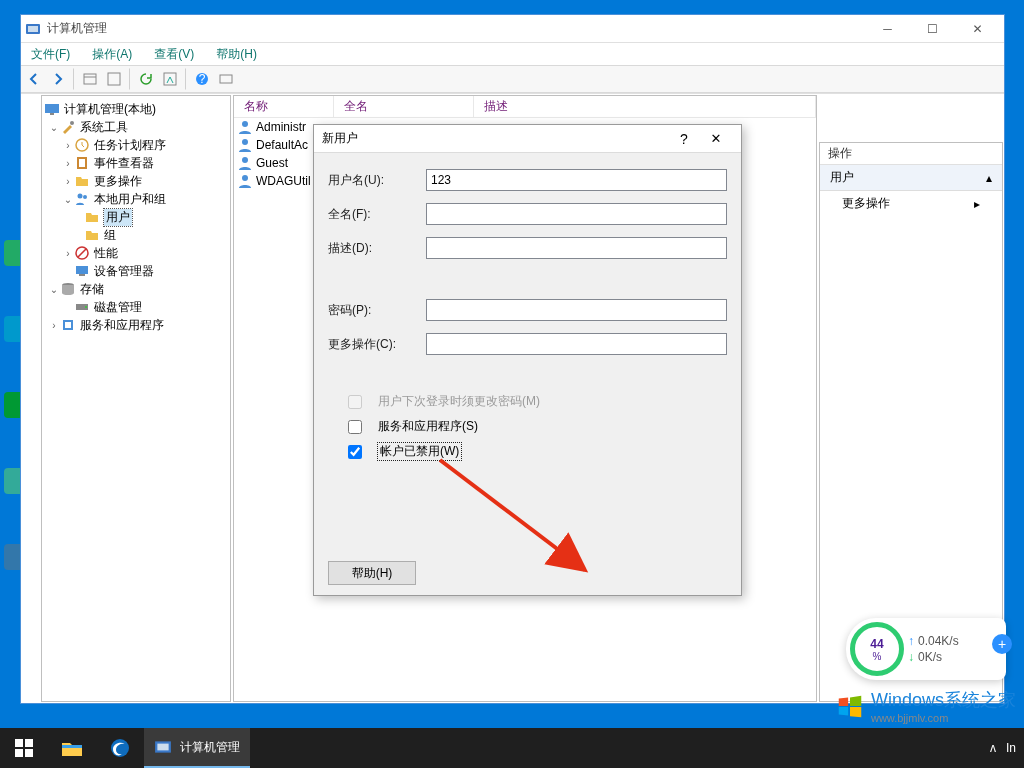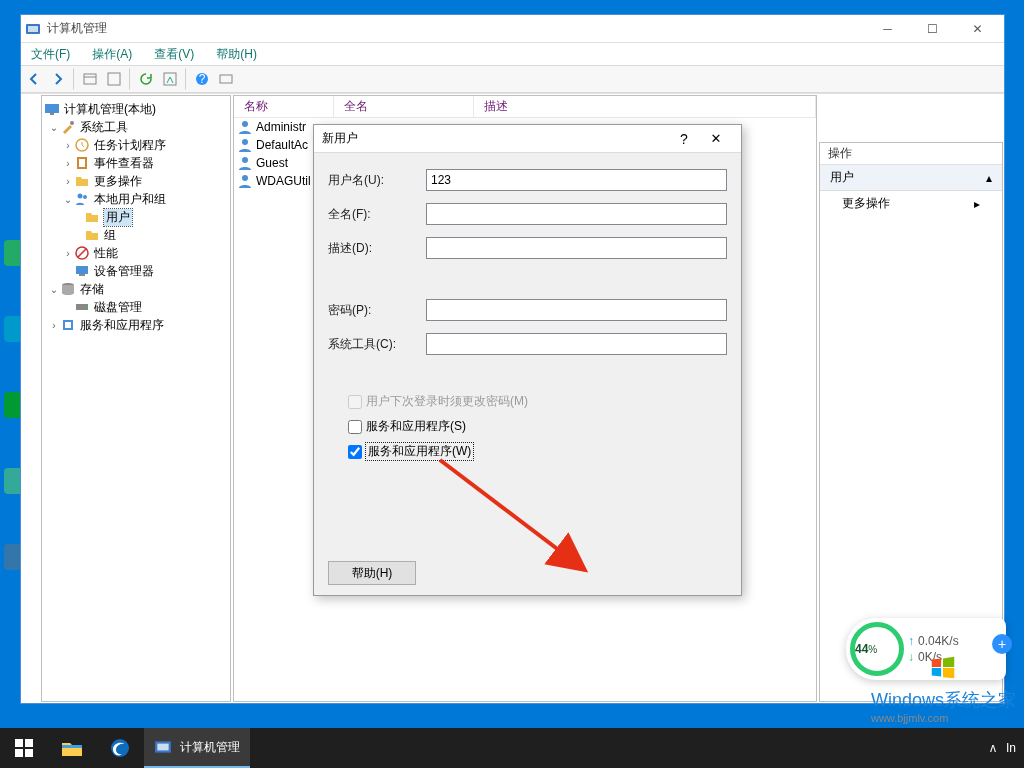--- a/index.html
+++ b/index.html
@@ -52,42 +52,42 @@
 .dialog { position: absolute; left: 297px; top: 124px; width: 429px; height: 472px; background: #f0f0f0; border: 1px solid #9a9a9a; box-shadow: 3px 3px 10px rgba(0,0,0,0.25); display: flex; flex-direction: column; margin-left: 16px; }
 .dlg-title { height: 28px; background: #fff; display: flex; align-items: center; padding: 0 8px; border-bottom: 1px solid #dcdcdc; }
 .dlg-title .t { flex: 1; }
 .dlg-title .help { width: 30px; text-align: center; font-size: 14px; }
 .dlg-title .close { width: 34px; text-align: center; font-size: 13px; }
 .dlg-body { flex: 1; padding: 16px 14px 10px 14px; }
 .form-row { display: flex; align-items: center; margin-bottom: 12px; }
 .form-row label { width: 98px; color: #222; }
 .form-row input[type=text], .form-row input[type=password] { flex: 1; height: 22px; border: 1px solid #828790; padding: 0 4px; background: #fff; }
 .spacer { height: 28px; }
-.cb-row { display: flex; align-items: center; margin: 8px 0; gap: 4px; padding-left: 20px; }
+.cb-row { display: flex; align-items: center; margin: 8px 0; gap: 16px; padding-left: 20px; }
 .cb-row input[type=checkbox] { width: 14px; height: 14px; }
 .cb-row.disabled { color: #9a9a9a; }
 .cb-row.selected label { outline: 1px dotted #222; padding: 0 2px; }
 .dlg-buttons { display: flex; justify-content: space-between; padding: 10px 14px; }
 .dlg-btn { width: 88px; height: 24px; background: #e1e1e1; border: 1px solid #adadad; display: flex; align-items: center; justify-content: center; }
 .dlg-btn.primary { border: 2px solid #0078d7; }
 .dlg-buttons .right { display: flex; gap: 10px; }
 
 
 .red-arrow { position: absolute; pointer-events: none; }
 
 
 .speed-widget { position: absolute; right: 18px; bottom: 88px; width: 160px; height: 62px; background: #fff; border-radius: 30px 8px 8px 30px; box-shadow: 0 2px 8px rgba(0,0,0,0.2); display: flex; align-items: center; }
-.ring { width: 54px; height: 54px; margin: 4px; border-radius: 50%; border: 5px solid #2ecc71; display: flex; align-items: center; font-size: 15px; font-weight: bold; color: #14532d; }
+.ring { width: 54px; height: 54px; margin: 4px; border-radius: 50%; border: 5px solid #2ecc71; display: flex; align-items: center; justify-content: center; font-size: 15px; font-weight: bold; color: #4c1d95; flex-direction: column; }
 .ring .pct { font-size: 10px; font-weight: normal; }
 .speeds { flex: 1; display: flex; flex-direction: column; gap: 2px; font-size: 11px; color: #555; }
 .speeds .r { display: flex; align-items: center; gap: 4px; }
 .badge-plus { position: absolute; right: -6px; top: 16px; width: 20px; height: 20px; border-radius: 50%; background: #2b90ff; color: #fff; display: flex; align-items: center; justify-content: center; font-size: 14px; }
 
 
-.watermark { position: absolute; right: 8px; bottom: 44px; display: flex; align-items: center; gap: 6px; flex-direction: column; }
+.watermark { position: absolute; right: 8px; bottom: 44px; display: flex; align-items: center; gap: 6px; }
 .watermark .logo { width: 30px; height: 30px; display: inline-flex; }
 .watermark .txt { font-size: 18px; color: #1a84db; font-weight: 500; }
 .watermark .sub { font-size: 11px; color: #888; }
 
 
 .taskbar { position: absolute; left: 0; bottom: 0; width: 100%; height: 40px; background: #1f1f1f; display: flex; align-items: center; color: #fff; }
 .tb-btn { width: 48px; height: 40px; display: flex; align-items: center; justify-content: center; }
 .tb-task { height: 40px; display: flex; align-items: center; padding: 0 10px; gap: 8px; background: #3a3a3a; border-bottom: 2px solid #76b9ed; }
 .tb-spacer { flex: 1; }
 .tray { display: flex; align-items: center; gap: 10px; padding-right: 8px; color: #fff; }
@@ -397,35 +397,35 @@
     <div class="form-row">
       <label>描述(D):</label>
       <input type="text" value="" style="">
     </div>
     <div class="spacer"></div>
     <div class="form-row">
       <label>密码(P):</label>
       <input type="password" value="" style="">
     </div>
     <div class="form-row">
-      <label>系统工具(C):</label>
+      <label>更多操作(C):</label>
       <input type="password" value="" style="">
     </div>
     <div style="height:18px"></div>
     <div class="cb-row disabled">
       <input type="checkbox" disabled="" style="">
       <label>用户下次登录时须更改密码(M)</label>
     </div>
     <div class="cb-row">
       <input type="checkbox" style="">
       <label>服务和应用程序(S)</label>
     </div>
     <div class="cb-row selected">
       <input type="checkbox" checked="" style="">
-      <label>服务和应用程序(W)</label>
+      <label>帐户已禁用(W)</label>
     </div>
   </div>
   <div class="dlg-buttons">
     <div class="dlg-btn">
         <span>帮助(H)</span>
       </div>
   </div>
 </div>
 
 <svg class="red-arrow" style="left:430px; top:450px; width:190px; height:150px;">

